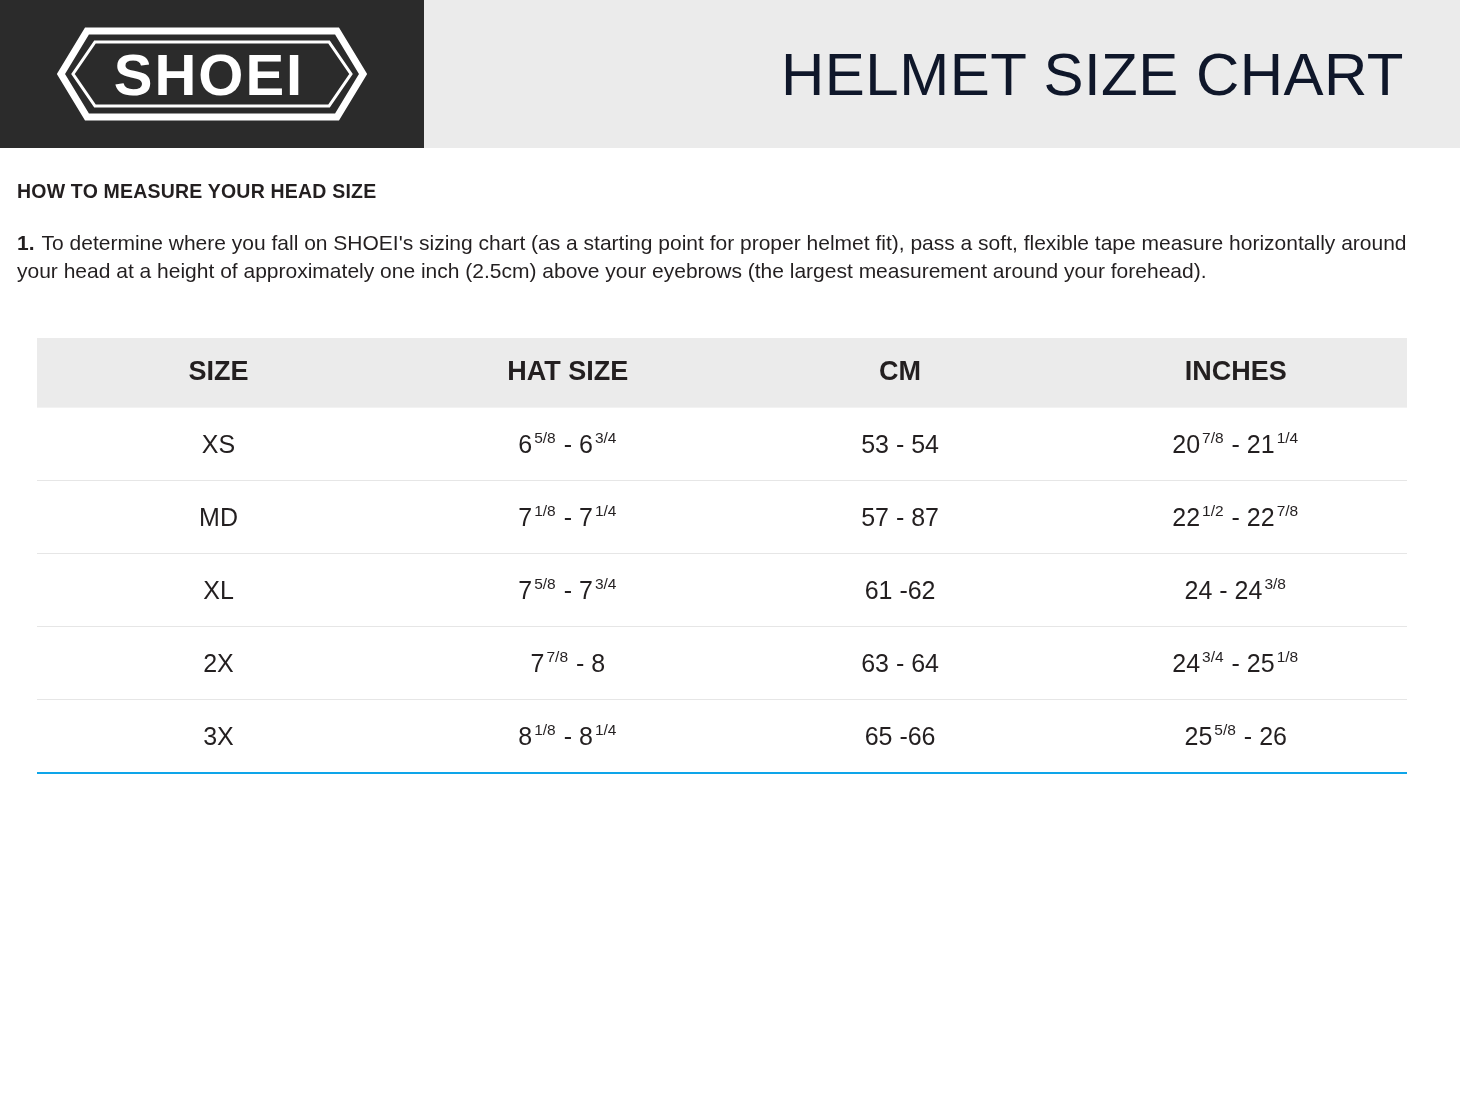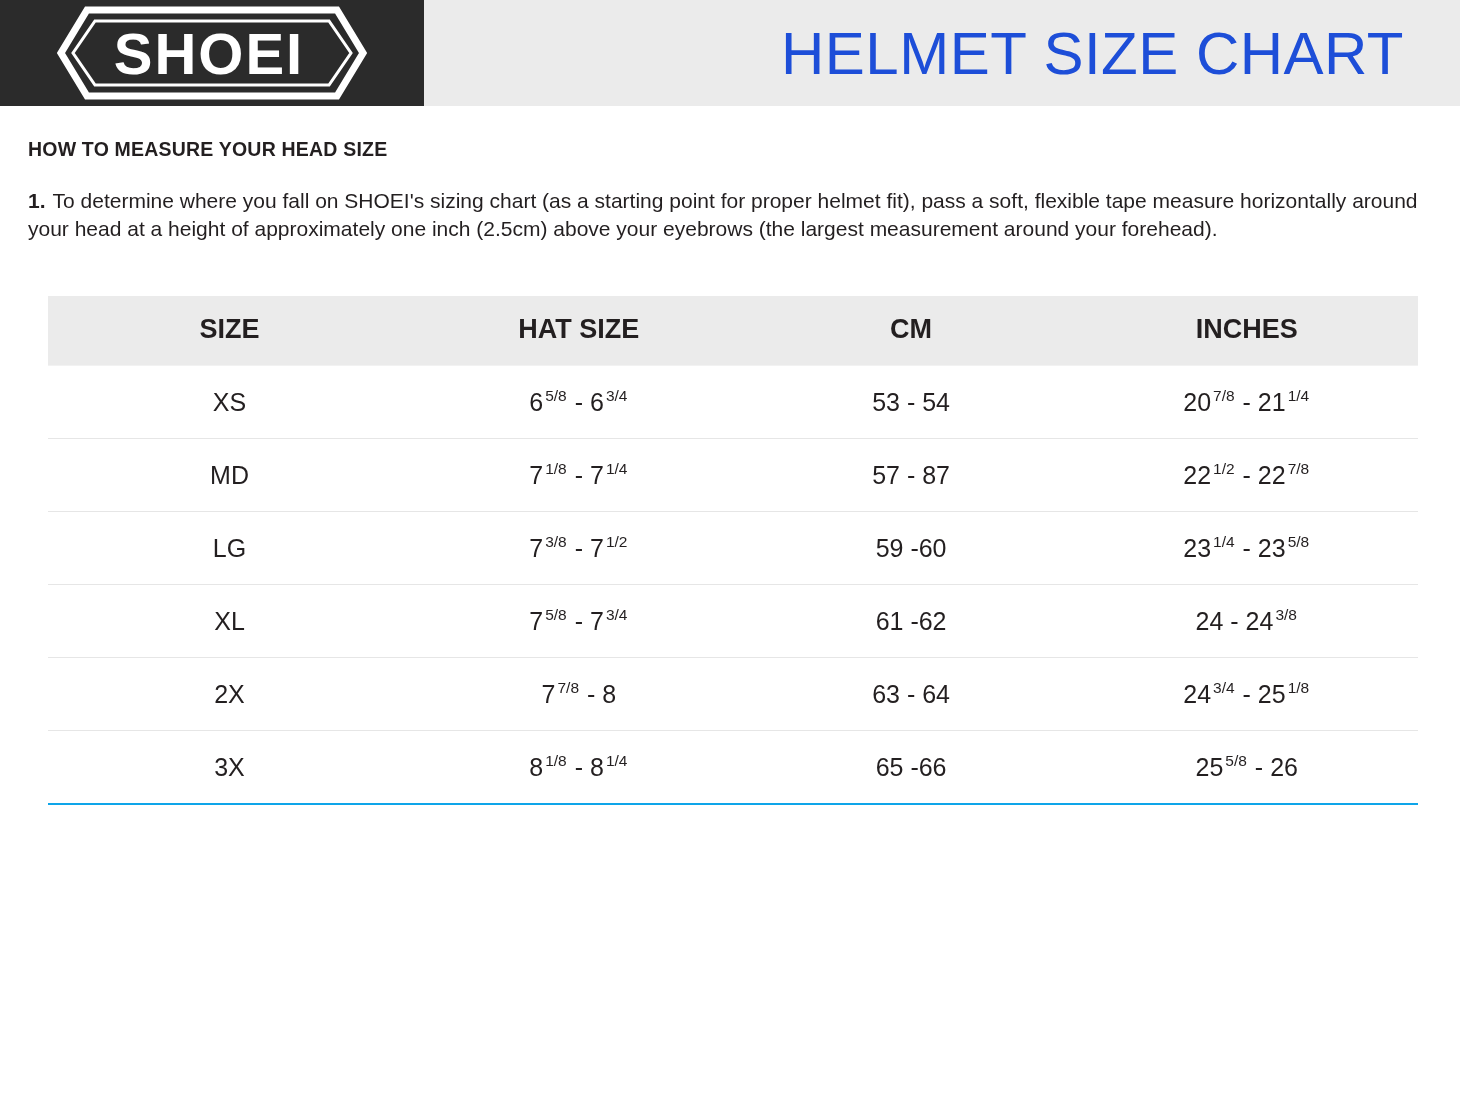--- a/index.html
+++ b/index.html
@@ -10,21 +10,21 @@
     background: #ffffff;
     font-family: "Liberation Sans", sans-serif;
     color: #231f20;
     overflow: hidden;
   }
 
   
   .header {
     display: flex;
     align-items: stretch;
-    height: 106px;
+    height: 148px;
     background: #ebebeb;
   }
   .logo-block {
     width: 424px;
     background: #2b2b2b;
     display: flex;
     align-items: center;
     justify-content: center;
     flex: 0 0 424px;
   }
@@ -33,27 +33,27 @@
     flex: 1 1 auto;
     display: flex;
     align-items: center;
     justify-content: flex-end;
     padding-right: 56px;
   }
   .header-title {
     font-size: 60px;
     font-weight: 400;
     letter-spacing: 0.5px;
-    color: #1d4ed8;
+    color: #0f172a;
     white-space: nowrap;
   }
 
   
   .content {
-    padding: 0 28px;
+    padding: 0 17px;
   }
   .how-to {
     margin-top: 32px;
     font-size: 19.5px;
     font-weight: bold;
     letter-spacing: 0.2px;
   }
   .para {
     margin-top: 26px;
     font-size: 21px;
@@ -159,26 +159,20 @@
             <td>53 - 54</td>
             <td><span>20</span><sup class="frac">7/8</sup><span> - </span><span>21</span><sup class="frac">1/4</sup></td>
           </tr>
           <tr>
             <td>MD</td>
             <td><span>7</span><sup class="frac">1/8</sup><span> - </span><span>7</span><sup class="frac">1/4</sup></td>
             <td>57 - 87</td>
             <td><span>22</span><sup class="frac">1/2</sup><span> - </span><span>22</span><sup class="frac">7/8</sup></td>
           </tr>
           <tr>
-            <td>LG</td>
-            <td><span>7</span><sup class="frac">3/8</sup><span> - </span><span>7</span><sup class="frac">1/2</sup></td>
-            <td>59 -60</td>
-            <td><span>23</span><sup class="frac">1/4</sup><span> - </span><span>23</span><sup class="frac">5/8</sup></td>
-          </tr>
-          <tr>
             <td>XL</td>
             <td><span>7</span><sup class="frac">5/8</sup><span> - </span><span>7</span><sup class="frac">3/4</sup></td>
             <td>61 -62</td>
             <td><span>24</span><span> - </span><span>24</span><sup class="frac">3/8</sup></td>
           </tr>
           <tr>
             <td>2X</td>
             <td><span>7</span><sup class="frac">7/8</sup><span> - </span><span>8</span></td>
             <td>63 - 64</td>
             <td><span>24</span><sup class="frac">3/4</sup><span> - </span><span>25</span><sup class="frac">1/8</sup></td>

